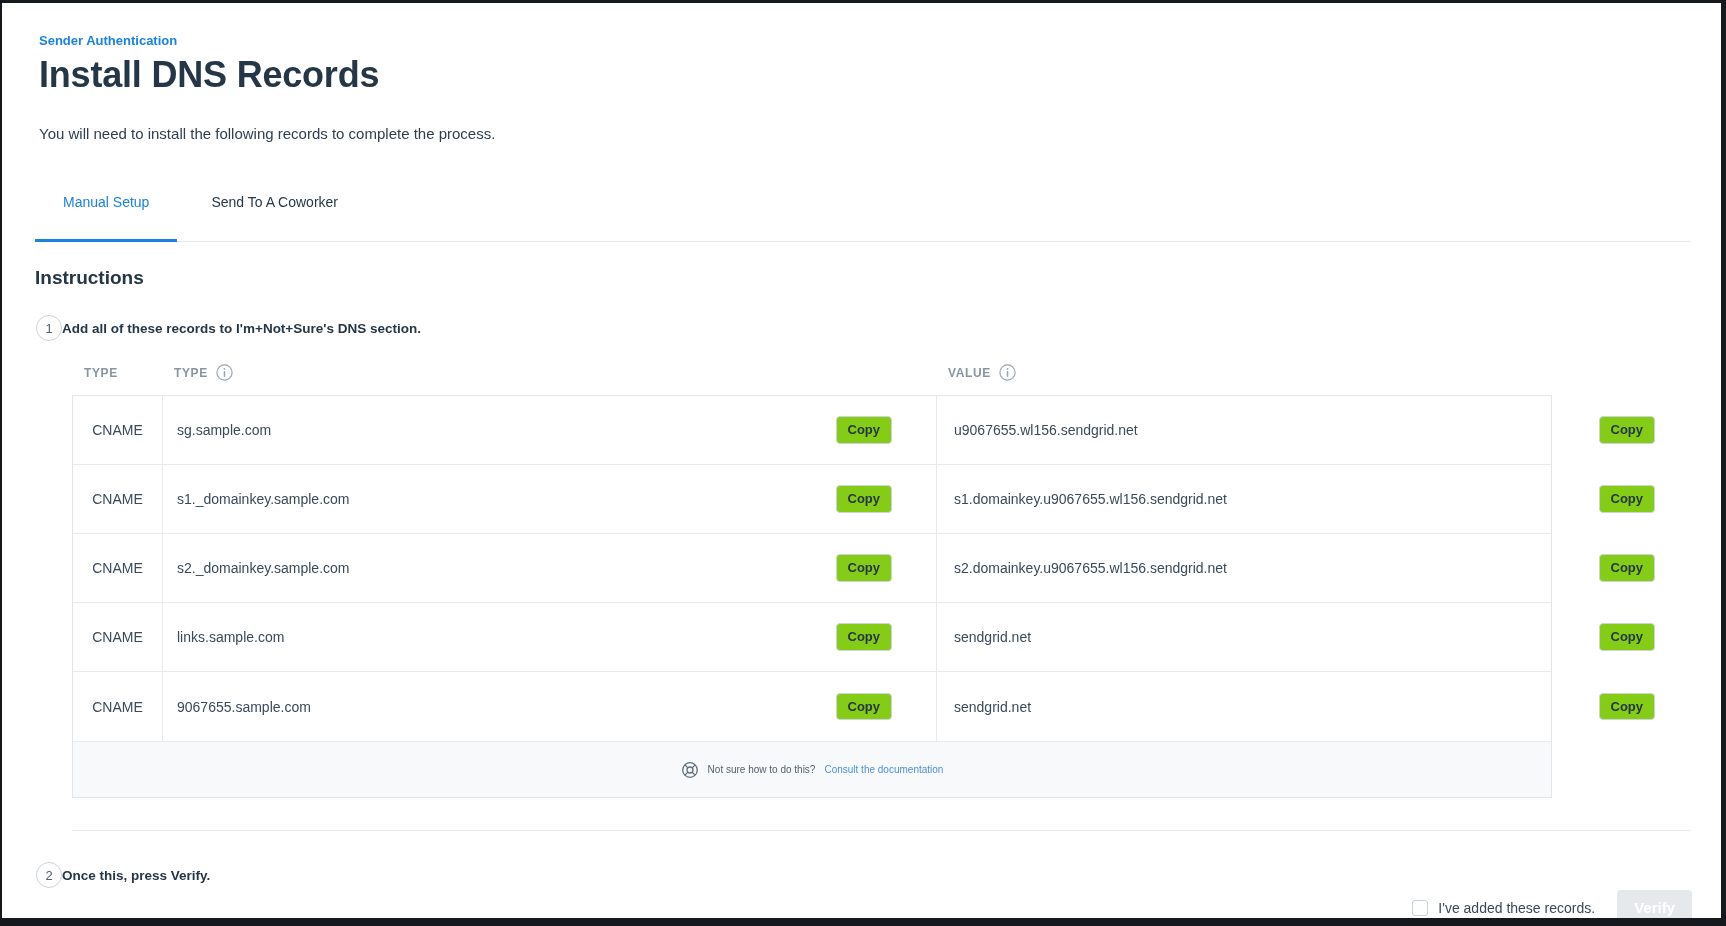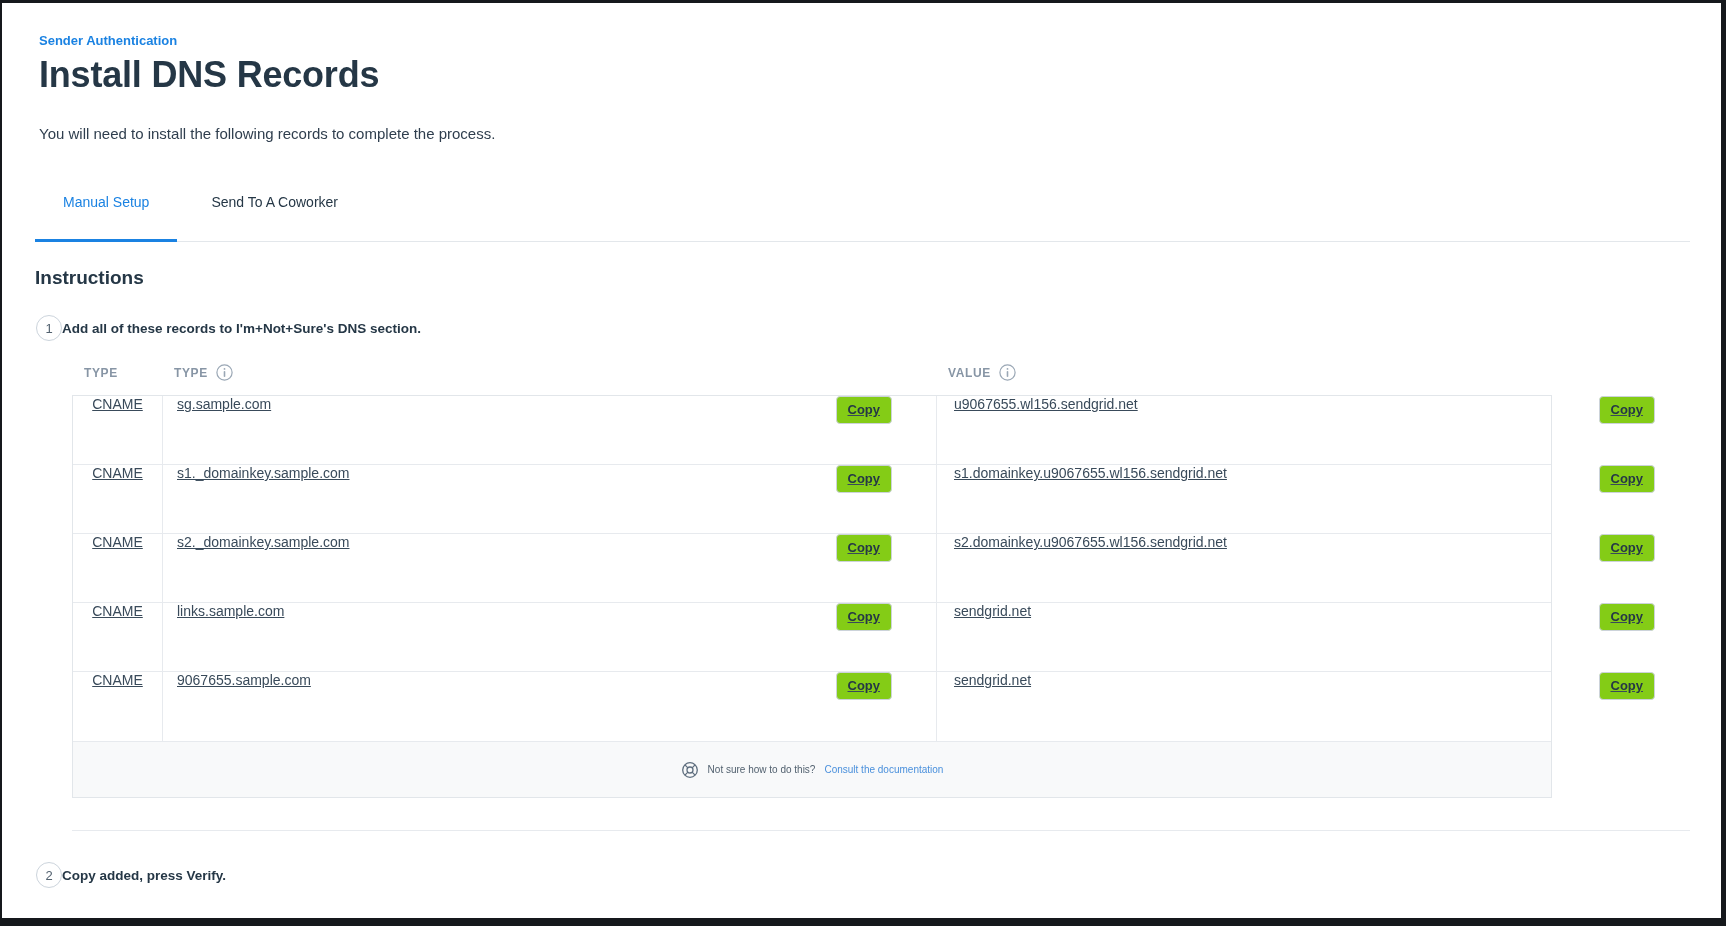--- a/index.html
+++ b/index.html
@@ -55,21 +55,21 @@
     color: #8795a5; display: flex; align-items: center; gap: 8px;
   }
   .th.type { padding-left: 12px; }
   .th.host { padding-left: 12px; }
   .th.value { padding-left: 12px; }
   .info-icon { display: inline-flex; cursor: pointer; }
 
   .dns-table { margin-top: 14px; border: 1px solid #e2e6ea; }
   .dns-row { border-bottom: 1px solid #e7eaee; height: 69px; align-items: center; }
   .dns-row:last-of-type { border-bottom: none; }
-  .cell { display: flex; align-items: flex-start; height: 100%; font-size: 14px; color: #394a5a; text-decoration: underline; }
+  .cell { display: flex; align-items: center; height: 100%; font-size: 14px; color: #394a5a; }
   .cell.type { justify-content: center; border-right: 1px solid #e7eaee; }
   .cell.host { justify-content: space-between; padding: 0 44px 0 14px; border-right: 1px solid #e7eaee; gap: 44px; }
   .cell.value { justify-content: space-between; padding: 0 36px 0 17px; }
   .copy-btn {
     background: #84cc16; border: 1px solid #ccd3da; border-radius: 4px;
     font-family: inherit; font-size: 13px; font-weight: 600; color: #253746;
     padding: 5px 11px; cursor: pointer; line-height: 1.2;
   }
   .table-footer {
     height: 56px; background: #f8f9fa; border-top: 1px solid #e7eaee;
@@ -232,17 +232,22 @@
         <span>Not sure how to do this?</span>
         <a class="doc-link">Consult the documentation</a>
       </div>
     </div>
   </div>
 
   <hr class="section-divider">
 
   <div class="step step-2">
     <div class="step-badge">2</div>
-    <div class="step-label">Copy added, press Verify.</div>
-  </div>
-
+    <div class="step-label">Once this, press Verify.</div>
+  </div>
+
+  <div class="verify-row">
+    <span class="checkbox" role="checkbox" aria-checked="false"></span>
+    <span class="checkbox-label">I've added these records.</span>
+    <button class="verify-btn" disabled="">Verify</button>
+  </div>
 
 </div>
 
 </body></html>

